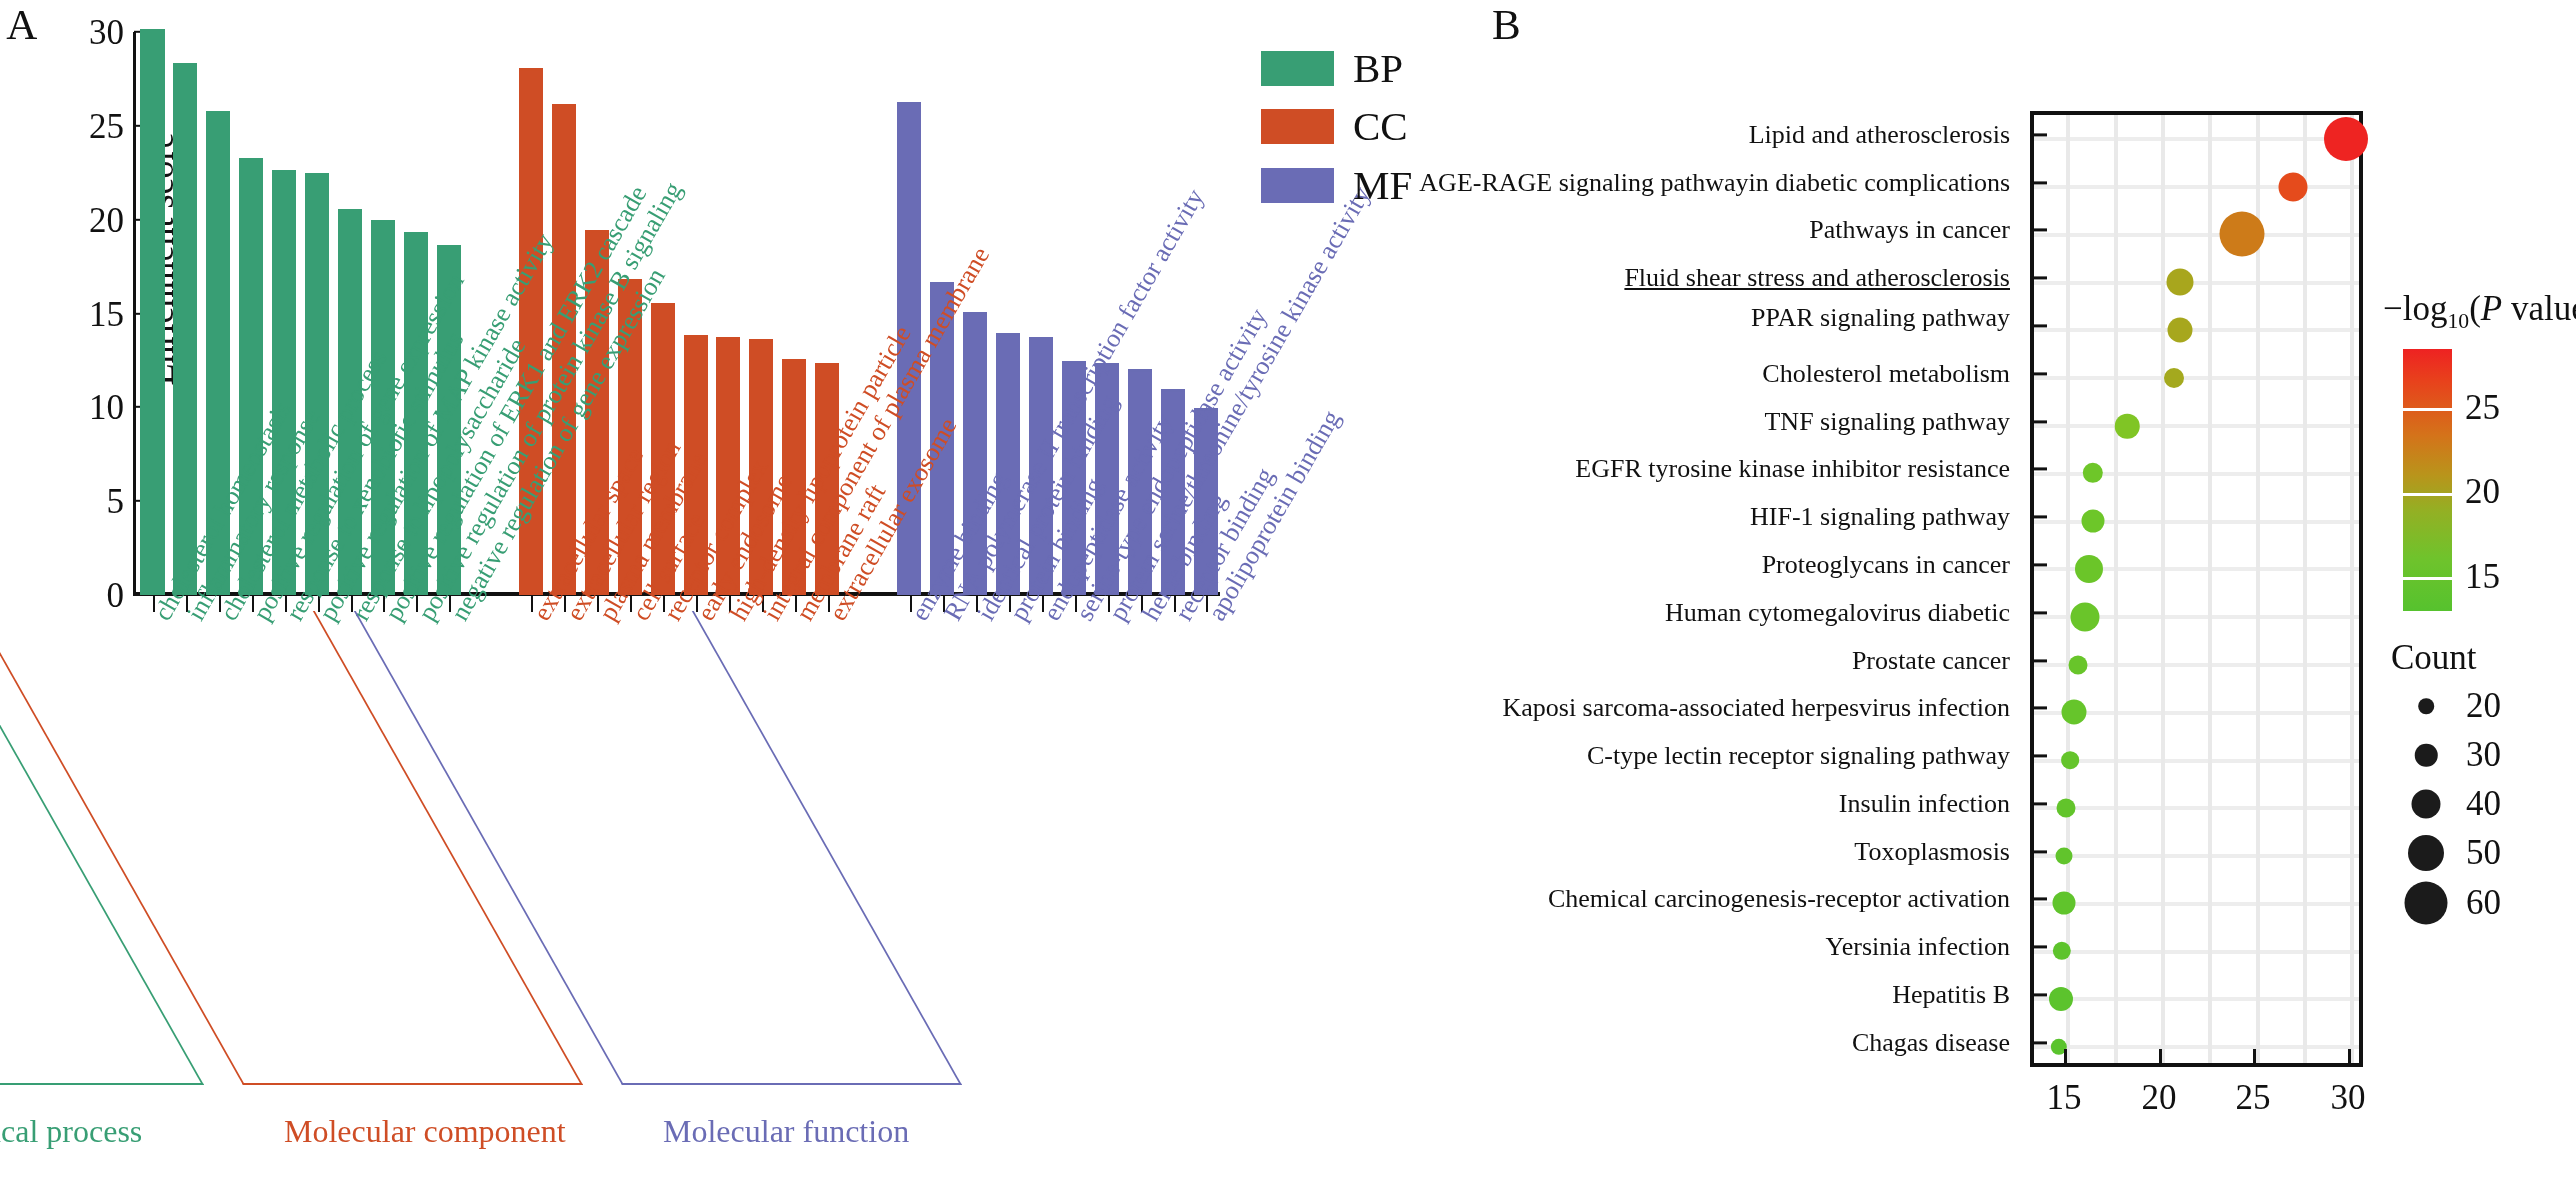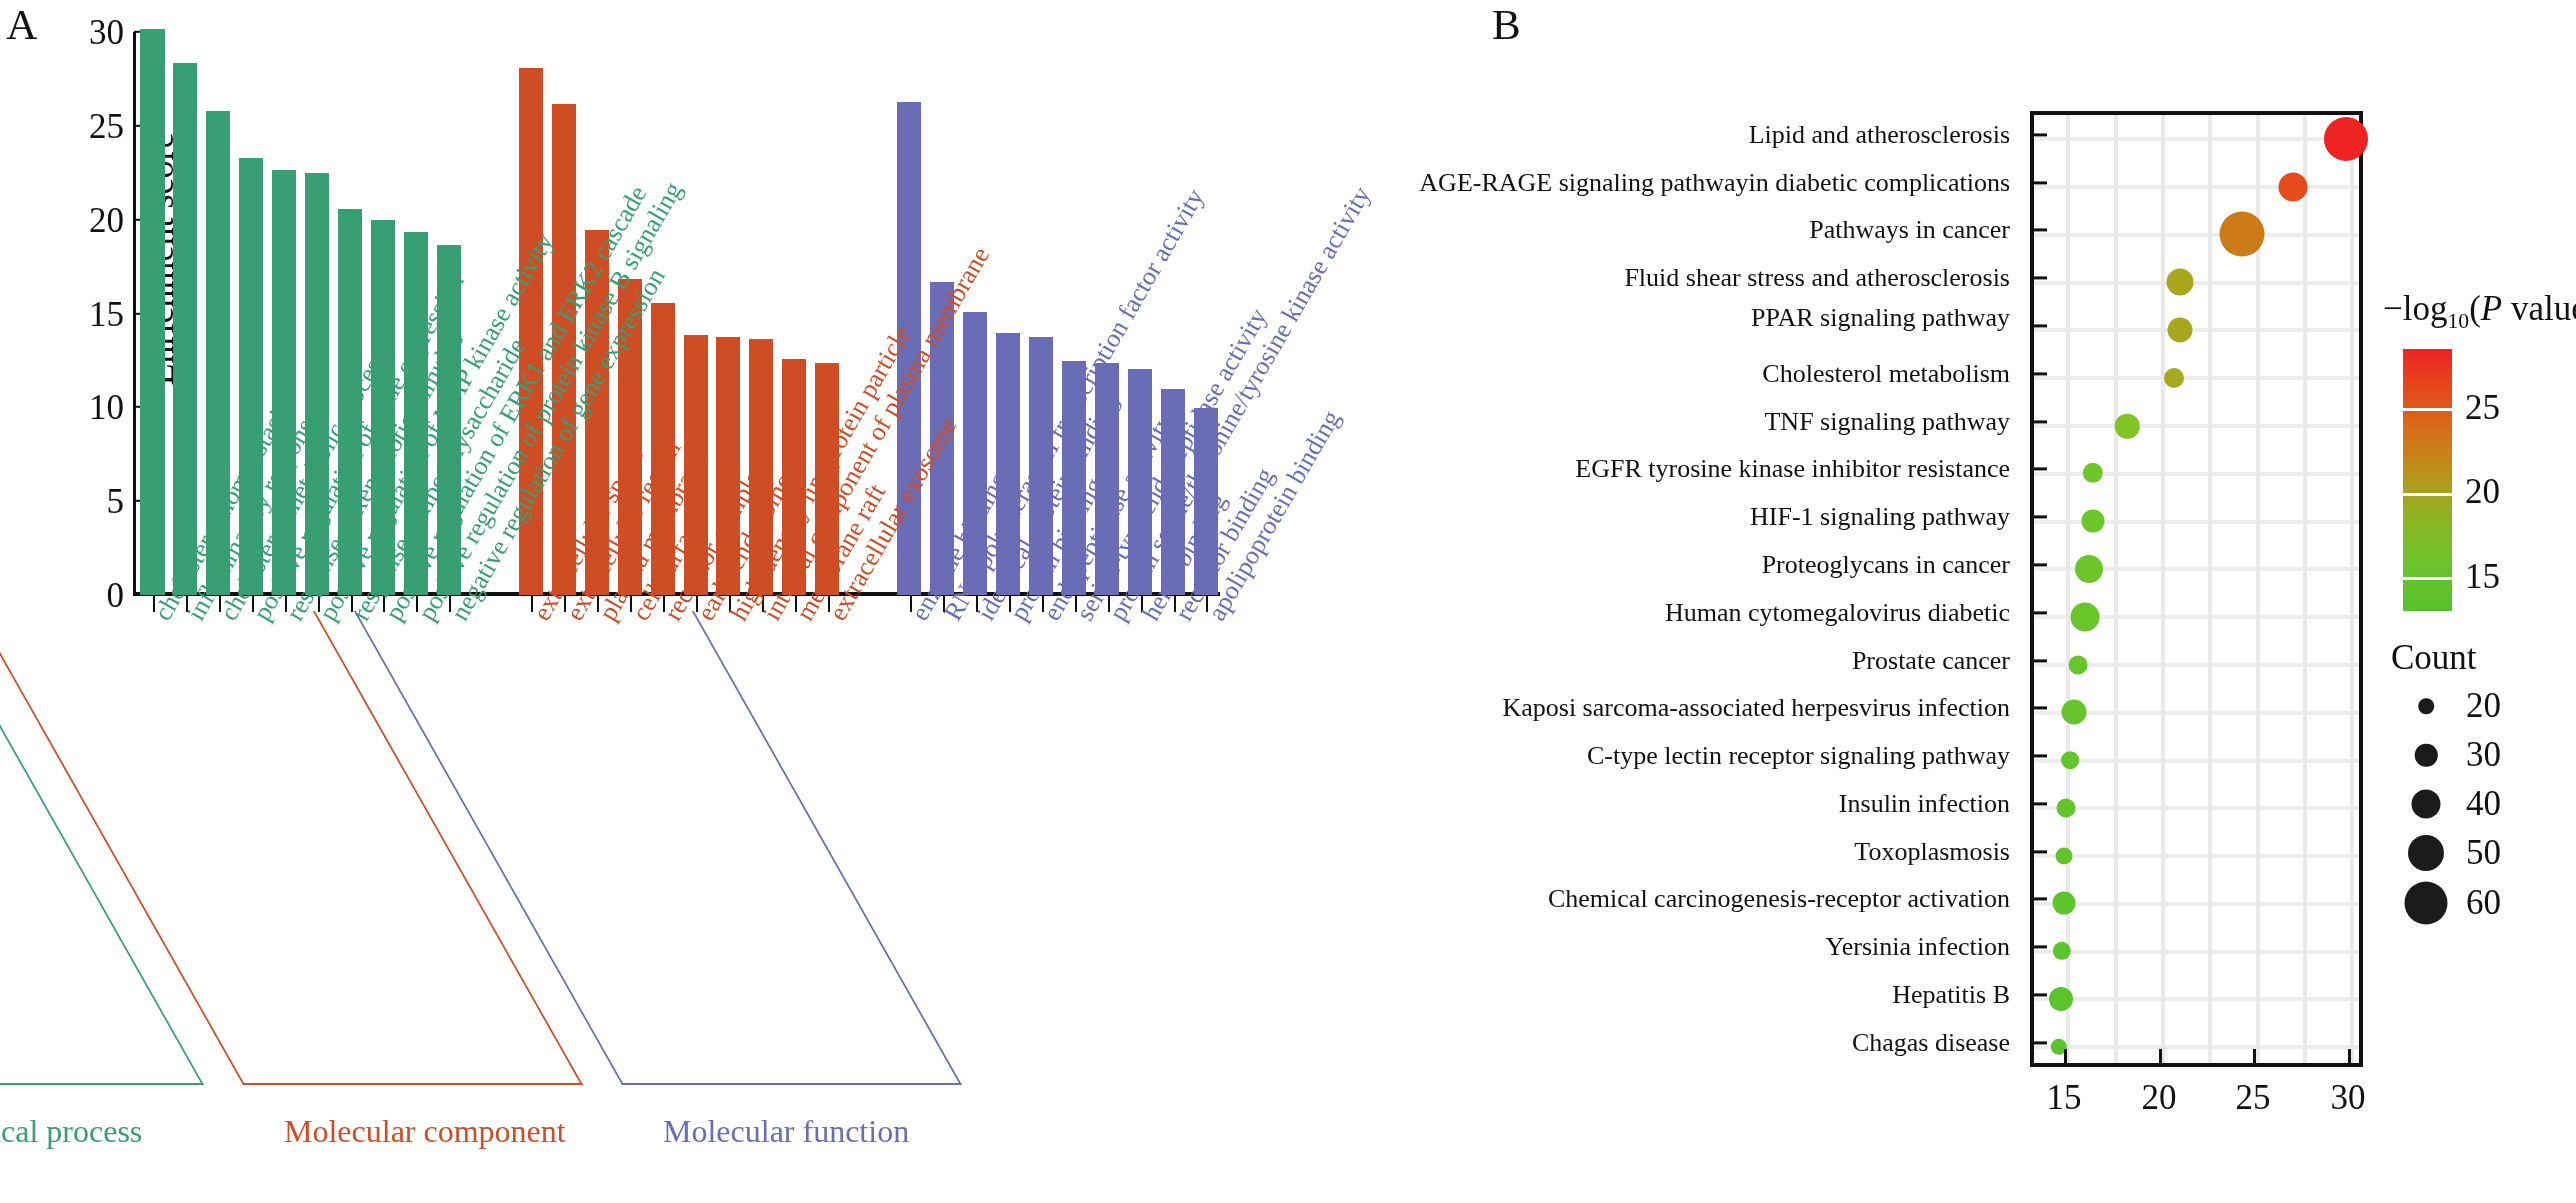--- a/index.html
+++ b/index.html
@@ -197,20 +197,34 @@
         <div class="pgram" style="left: -136px; top: 611px; width: 336px; height: 472px; border-color: rgb(56, 158, 116); transform: skewX(29.5deg); transform-origin: left bottom;"></div>
         <div class="pgram" style="left: 243px; top: 611px; width: 336px; height: 472px; border-color: rgb(207, 77, 37); transform: skewX(29.5deg); transform-origin: left bottom;"></div>
         <div class="pgram" style="left: 622px; top: 611px; width: 336px; height: 472px; border-color: rgb(106, 108, 181); transform: skewX(29.5deg); transform-origin: left bottom;"></div>
       </div>
     <div id="grouptitles">
         <div class="grouptitle bp" style="left: -95px; top: 1113px;">Biological process</div>
         <div class="grouptitle cc" style="left: 284px; top: 1113px;">Molecular component</div>
         <div class="grouptitle mf" style="left: 663px; top: 1113px;">Molecular function</div>
       </div>
 
+    <div class="legendA" id="legendA">
+        <div class="legrow">
+          <div class="legswatch" style="background: rgb(56, 158, 116);"></div>
+          <div class="legtxt">BP</div>
+        </div>
+        <div class="legrow">
+          <div class="legswatch" style="background: rgb(207, 77, 37);"></div>
+          <div class="legtxt">CC</div>
+        </div>
+        <div class="legrow">
+          <div class="legswatch" style="background: rgb(106, 108, 181);"></div>
+          <div class="legtxt">MF</div>
+        </div>
+      </div>
   </div>
 
   <div id="panelB">
     <div class="panel-letter" style="left:49px;top:0px;">B</div>
 
     <div class="bplot" id="bplot">
         <div class="grid-h" style="top: 22px;"></div>
         <div class="grid-h" style="top: 70px;"></div>
         <div class="grid-h" style="top: 118px;"></div>
         <div class="grid-h" style="top: 166px;"></div>
@@ -258,21 +272,21 @@
         <div class="dot" title="Hepatitis B | x=14.6 | count=32" style="width: 24px; height: 24px; left: 26.5px; top: 884px; background: rgb(92, 195, 45);"></div>
         <div class="dot" title="Chagas disease | x=14.5 | count=21" style="width: 16.3px; height: 16.3px; left: 24.6px; top: 932px; background: rgb(90, 195, 45);"></div>
       </div>
     <div id="browlabels">
         <div class="rowlab" style="top: 135px; right: 566px;">Lipid and atherosclerosis</div>
         <div class="rowtick" style="position: absolute; left: 587px; top: 135px;"></div>
         <div class="rowlab" style="top: 183px; right: 566px;">AGE-RAGE signaling pathwayin diabetic complications</div>
         <div class="rowtick" style="position: absolute; left: 587px; top: 183px;"></div>
         <div class="rowlab" style="top: 230px; right: 566px;">Pathways in cancer</div>
         <div class="rowtick" style="position: absolute; left: 587px; top: 230px;"></div>
-        <div class="rowlab" style="top: 278px; right: 566px;">Fluid shear stress and atherosclerosis</div>
+        <div class="rowlab" style="top: 278px; right: 566px; text-decoration: underline;">Fluid shear stress and atherosclerosis</div>
         <div class="rowtick" style="position: absolute; left: 587px; top: 278px;"></div>
         <div class="rowlab" style="top: 318px; right: 566px;">PPAR signaling pathway</div>
         <div class="rowtick" style="position: absolute; left: 587px; top: 326px;"></div>
         <div class="rowlab" style="top: 374px; right: 566px;">Cholesterol metabolism</div>
         <div class="rowtick" style="position: absolute; left: 587px; top: 374px;"></div>
         <div class="rowlab" style="top: 422px; right: 566px;">TNF signaling pathway</div>
         <div class="rowtick" style="position: absolute; left: 587px; top: 422px;"></div>
         <div class="rowlab" style="top: 469px; right: 566px;">EGFR tyrosine kinase inhibitor resistance</div>
         <div class="rowtick" style="position: absolute; left: 587px; top: 469px;"></div>
         <div class="rowlab" style="top: 517px; right: 566px;">HIF-1 signaling pathway</div>

